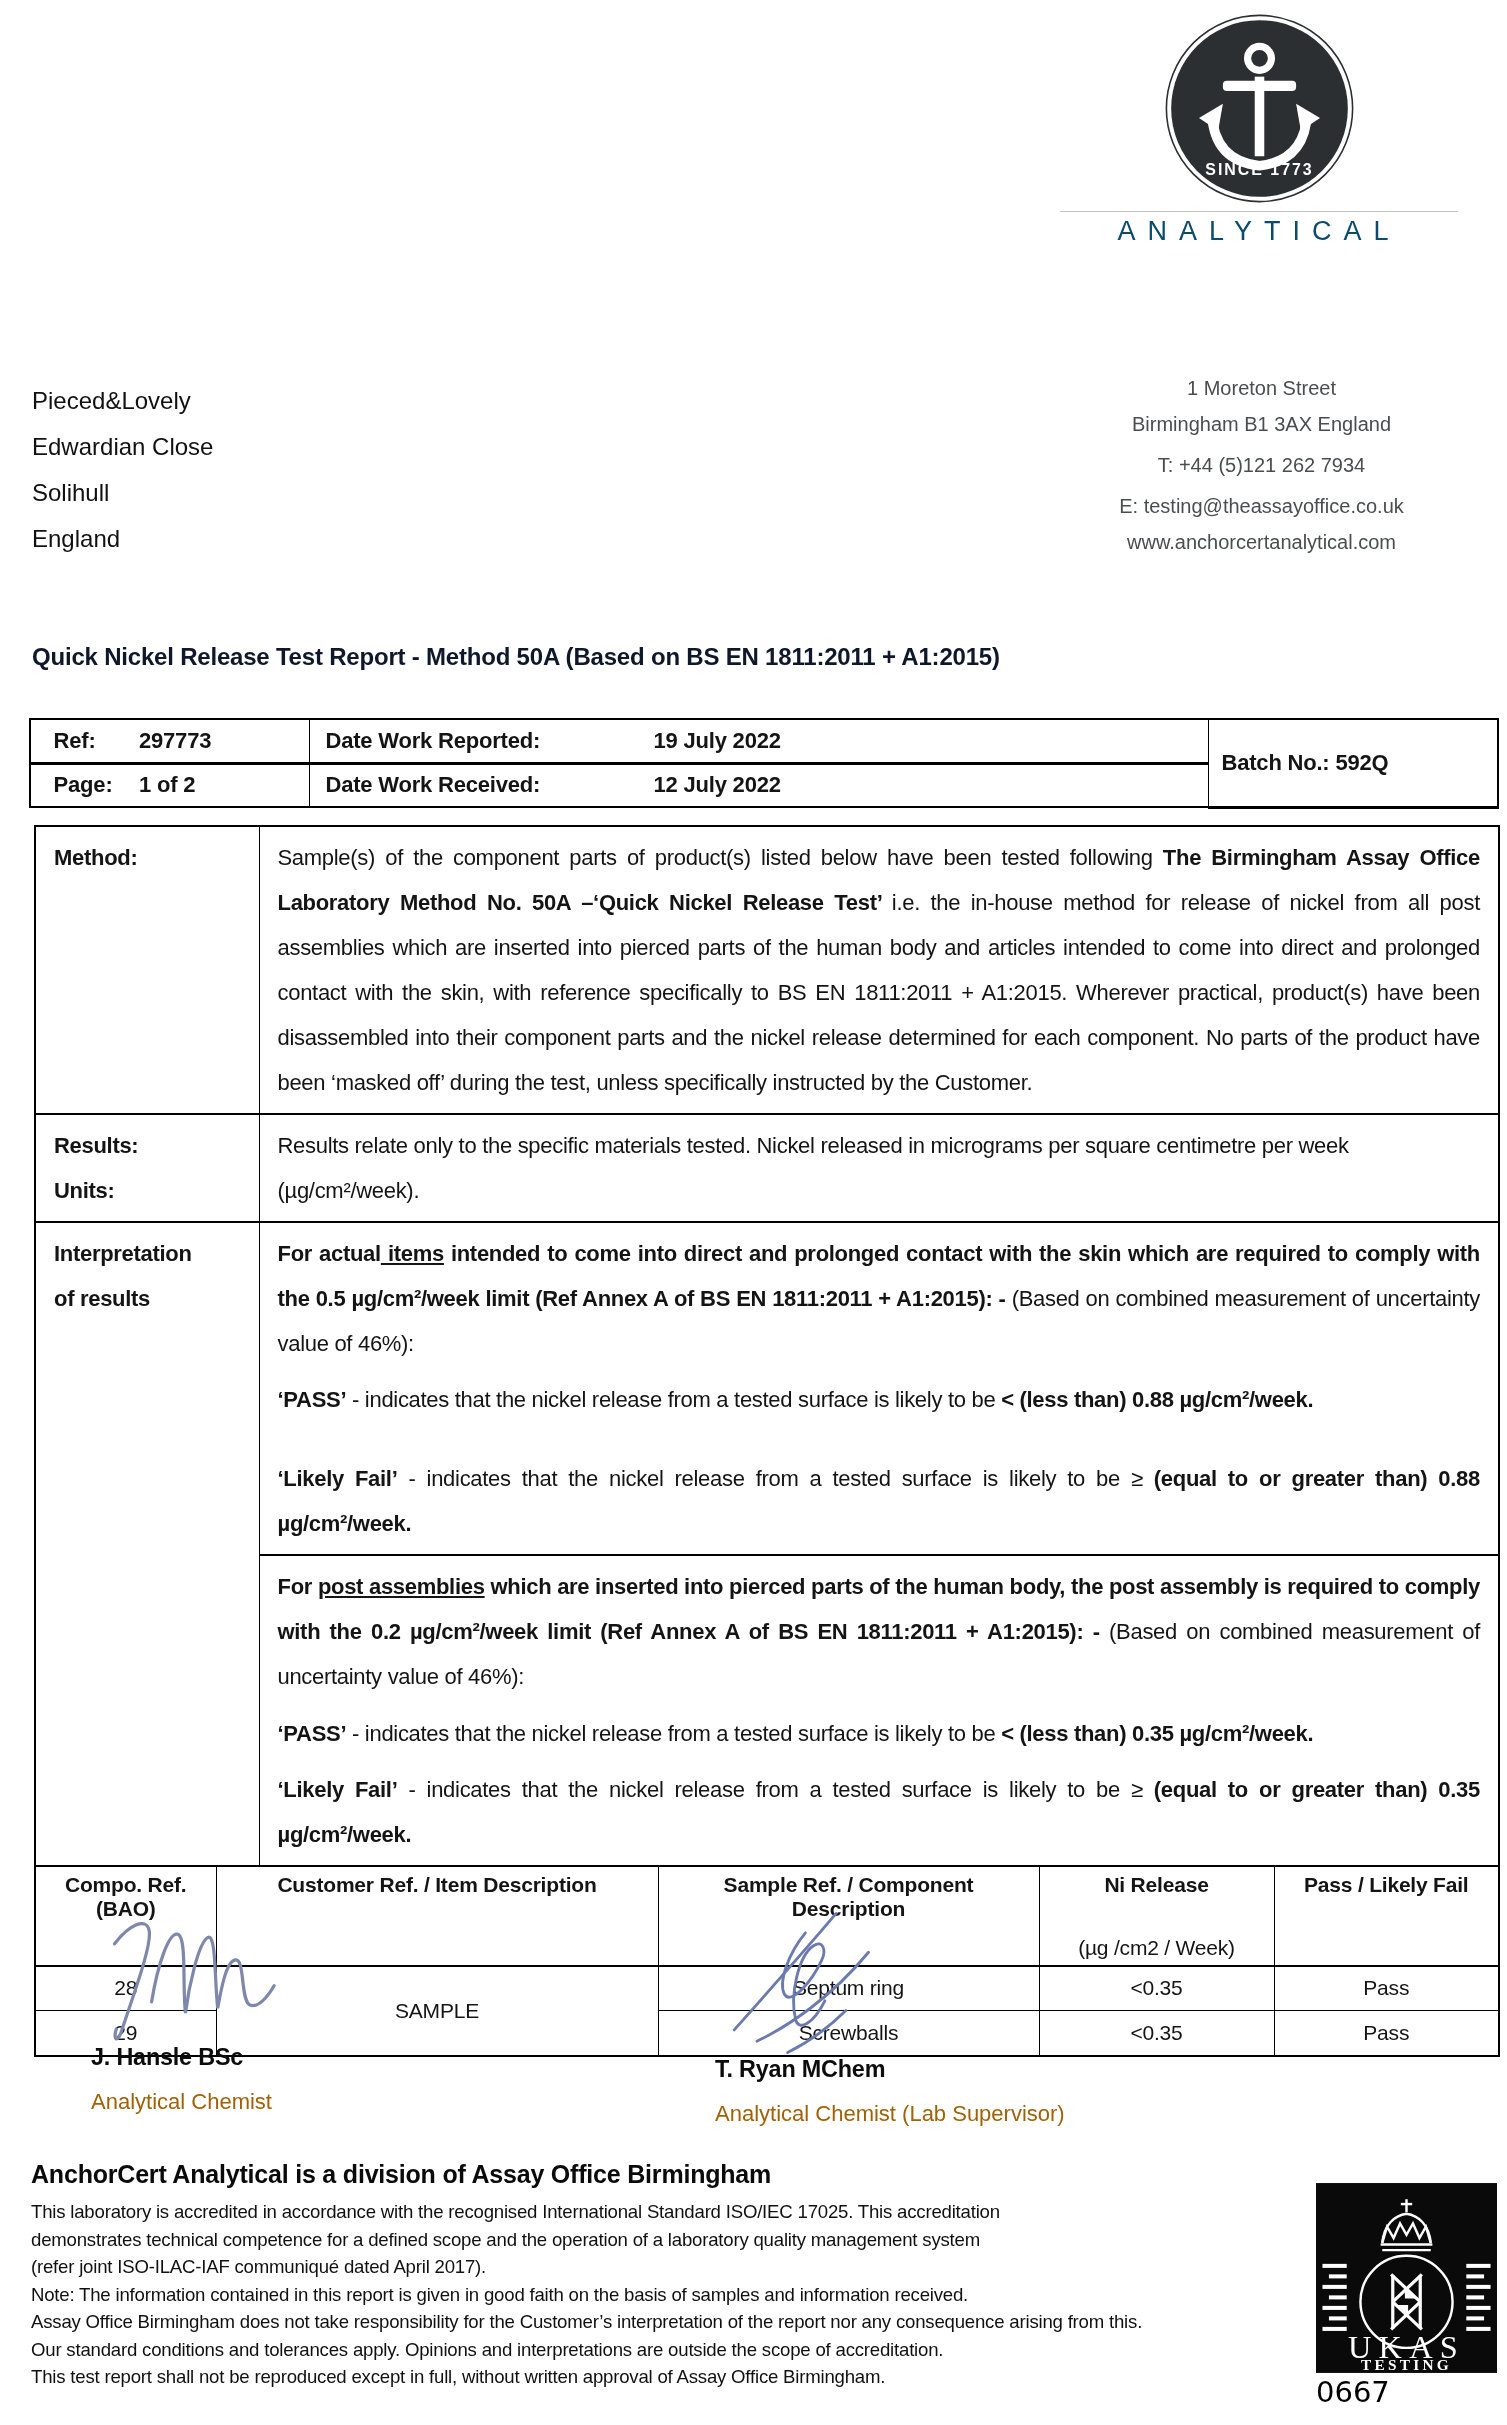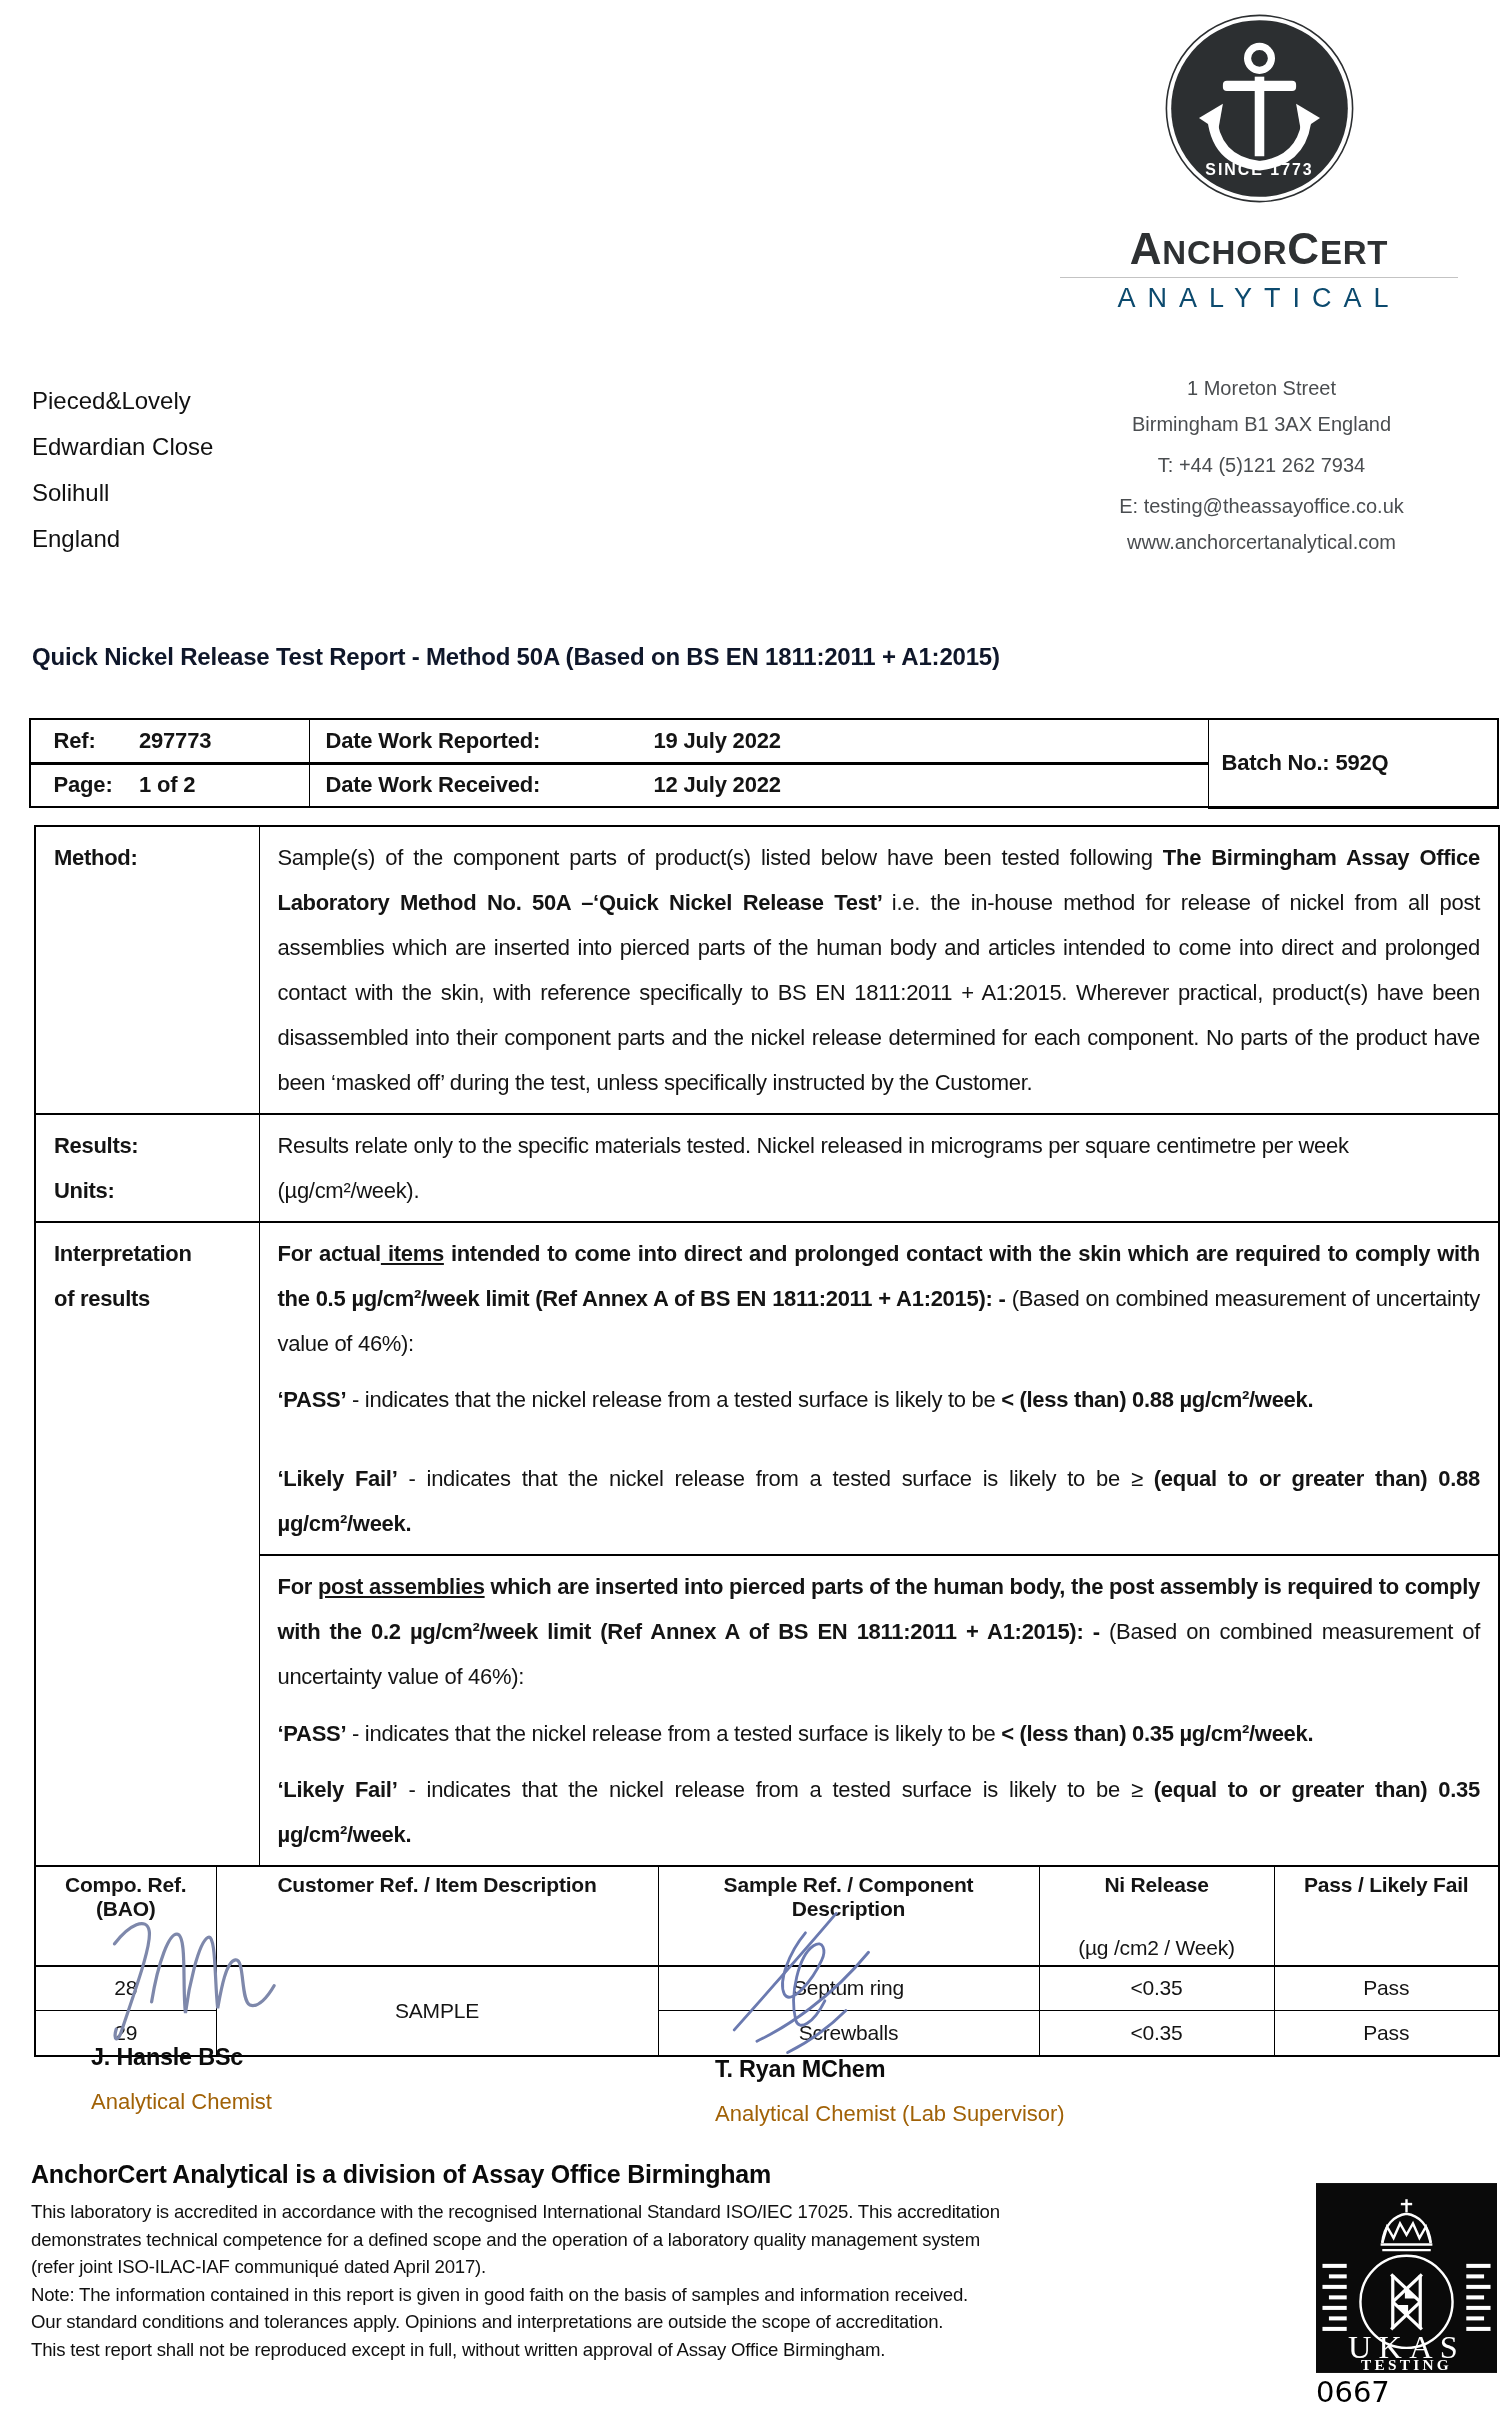--- a/index.html
+++ b/index.html
@@ -79,21 +79,20 @@
       <circle cx="120" cy="120" r="117" fill="none" stroke="#2c2f31" stroke-width="2"></circle>
       <circle cx="120" cy="120" r="111" fill="#2c2f31"></circle>
       <circle cx="120" cy="57" r="15" fill="none" stroke="#ffffff" stroke-width="9"></circle>
       <rect x="74" y="85" width="92" height="13" rx="5" fill="#ffffff"></rect>
       <rect x="114" y="80" width="12" height="100" fill="#ffffff"></rect>
       <path d="M60 126 C 62 168 84 188 120 192 C 156 188 178 168 180 126" fill="none" stroke="#ffffff" stroke-width="12"></path>
       <polygon points="44,132 74,114 68,148" fill="#ffffff"></polygon>
       <polygon points="196,132 166,114 172,148" fill="#ffffff"></polygon>
       <text x="120" y="203" text-anchor="middle" fill="#ffffff" font-family="Liberation Sans, sans-serif" font-size="20" font-weight="bold" letter-spacing="2.5"><tspan>SINCE 1773</tspan></text>
     </svg>
-    <div class="brand-word"><span class="bigcap">A</span><span class="smallcap">NCHOR</span><span class="bigcap">C</span><span class="smallcap">ERT</span></div>
     <div class="brand-rule"></div>
     <div class="brand-sub">ANALYTICAL</div>
   </div>
 
   <div class="customer-address">
     <div>Pieced&amp;Lovely</div>
     <div>Edwardian Close</div>
     <div>Solihull</div>
     <div>England</div>
   </div>
@@ -263,20 +262,21 @@
     <div class="sig-name">T. Ryan MChem</div>
     <div class="sig-role">Analytical Chemist (Lab Supervisor)</div>
   </div>
 
   <div class="footer-heading">AnchorCert Analytical is a division of Assay Office Birmingham</div>
   <div class="footer-lines">
     <div>This laboratory is accredited in accordance with the recognised International Standard ISO/IEC 17025. This accreditation</div>
     <div>demonstrates technical competence for a defined scope and the operation of a laboratory quality management system</div>
     <div>(refer joint ISO-ILAC-IAF communiqué dated April 2017).</div>
     <div>Note: The information contained in this report is given in good faith on the basis of samples and information received.</div>
+    <div>Assay Office Birmingham does not take responsibility for the Customer’s interpretation of the report nor any consequence arising from this.</div>
     <div>Our standard conditions and tolerances apply. Opinions and interpretations are outside the scope of accreditation.</div>
     <div>This test report shall not be reproduced except in full, without written approval of Assay Office Birmingham.</div>
   </div>
 
   <svg class="ukas-box" width="181" height="190" viewBox="0 0 224 235">
     <rect x="0" y="0" width="224" height="235" fill="#0a0a0a"></rect>
 
     <g stroke="#ffffff" stroke-width="3" fill="none">
       <line x1="112" y1="20" x2="112" y2="36"></line>
       <line x1="105" y1="26" x2="119" y2="26"></line>

